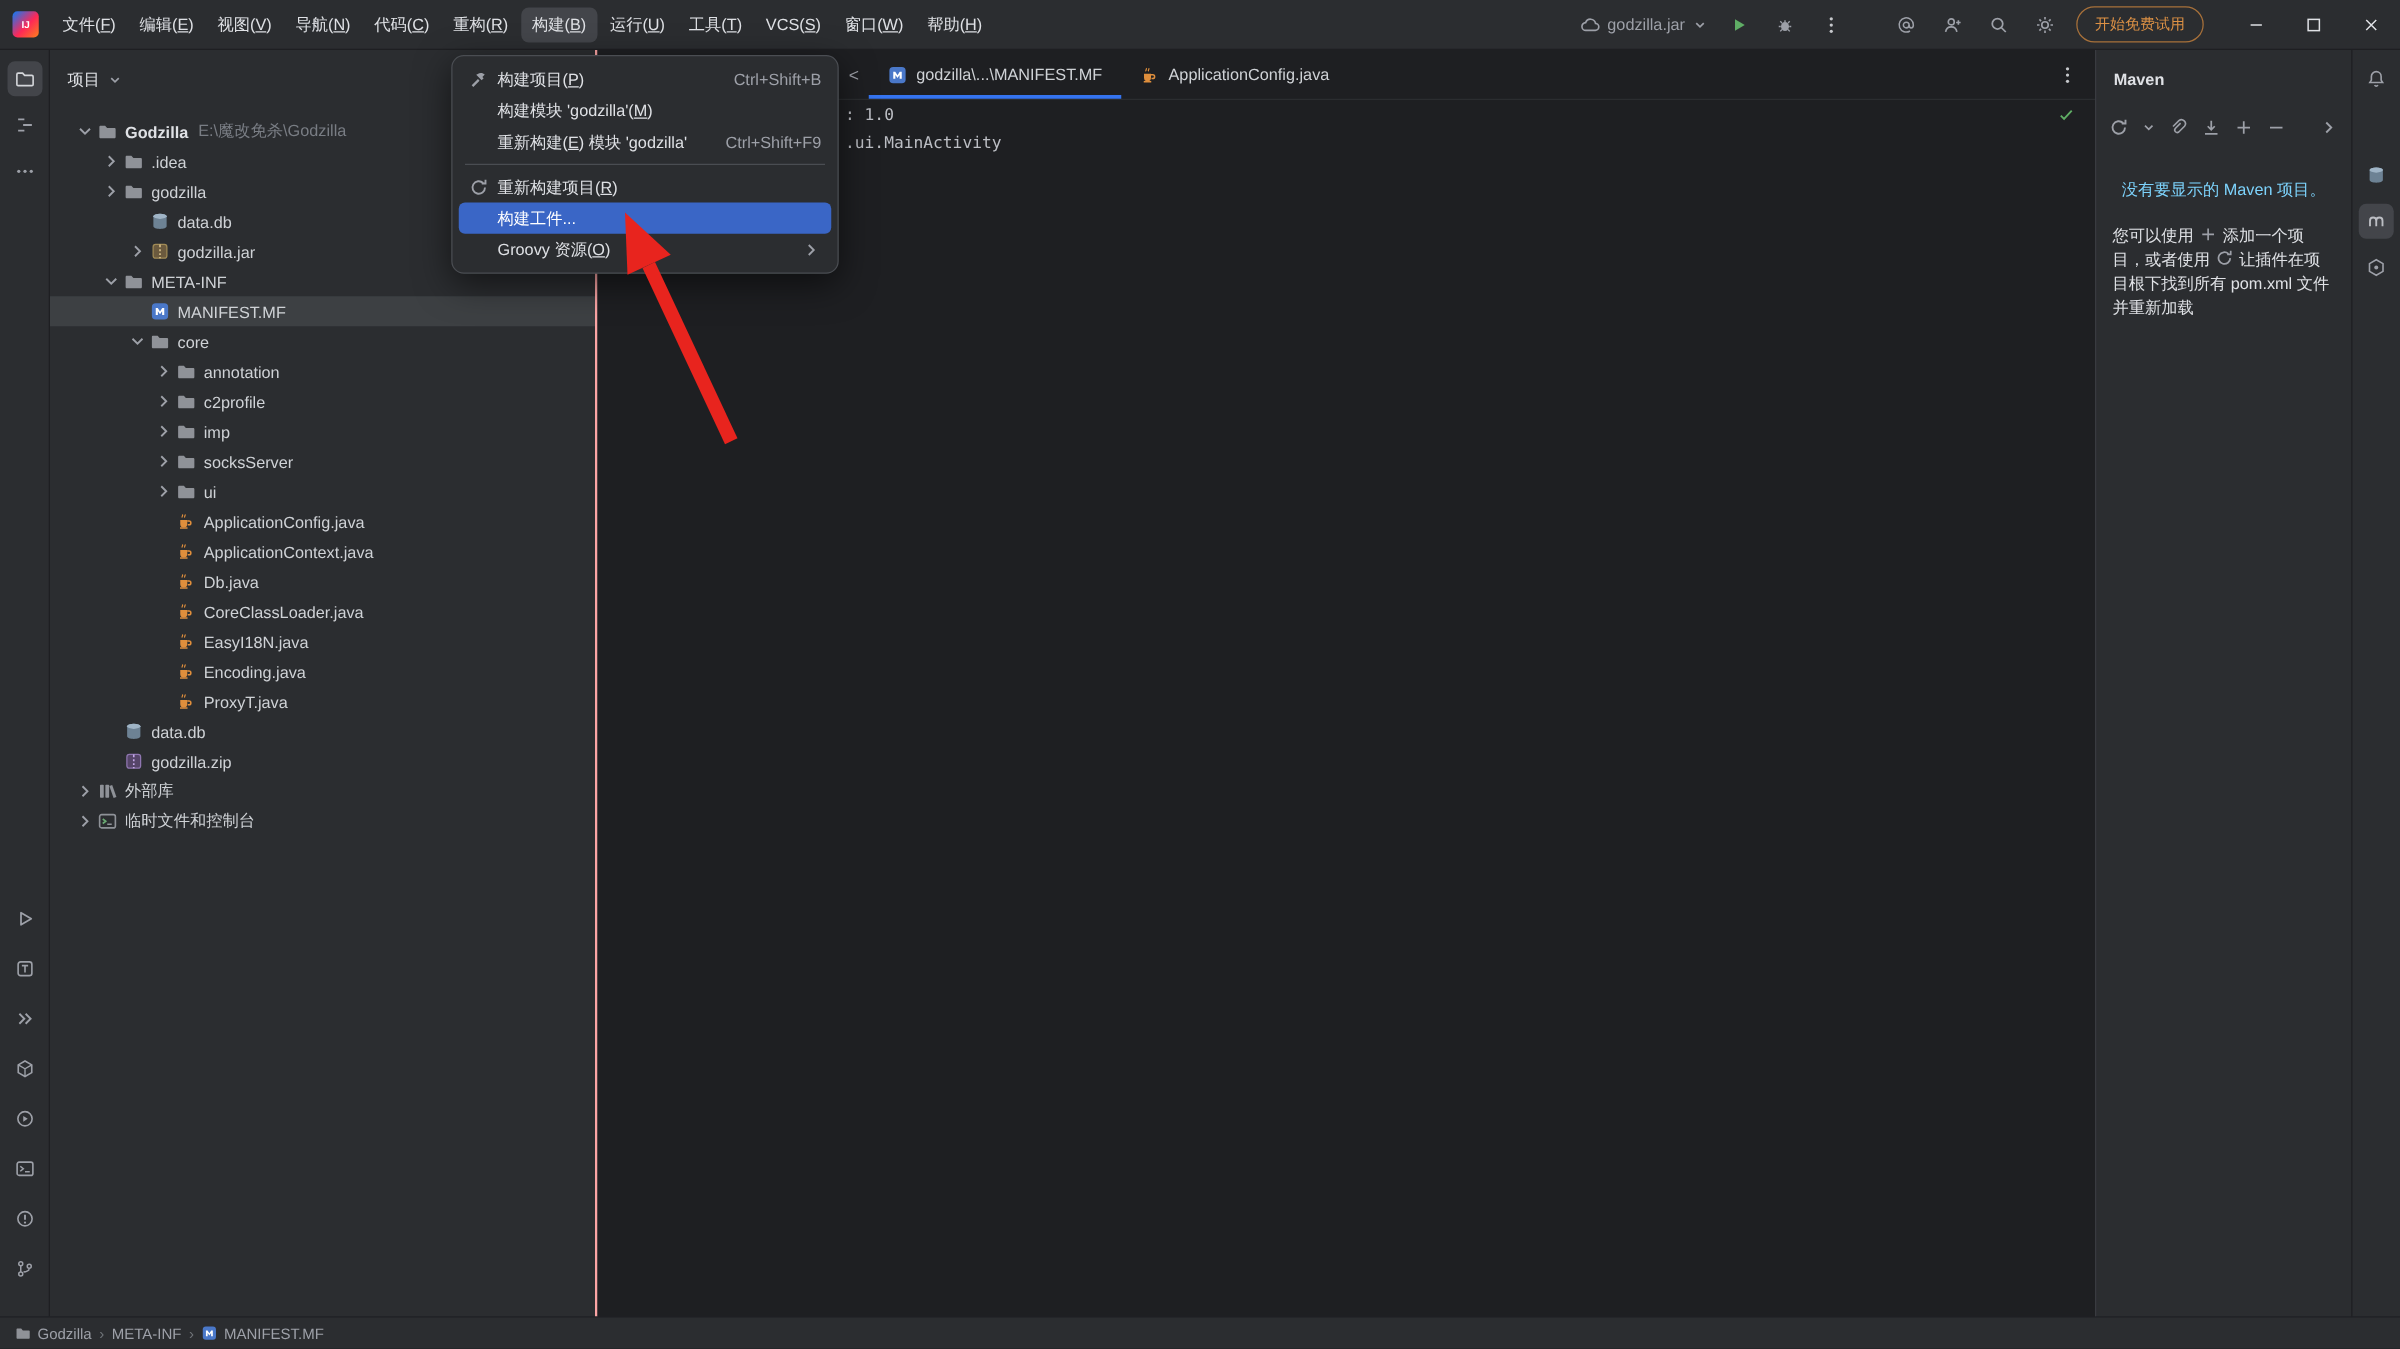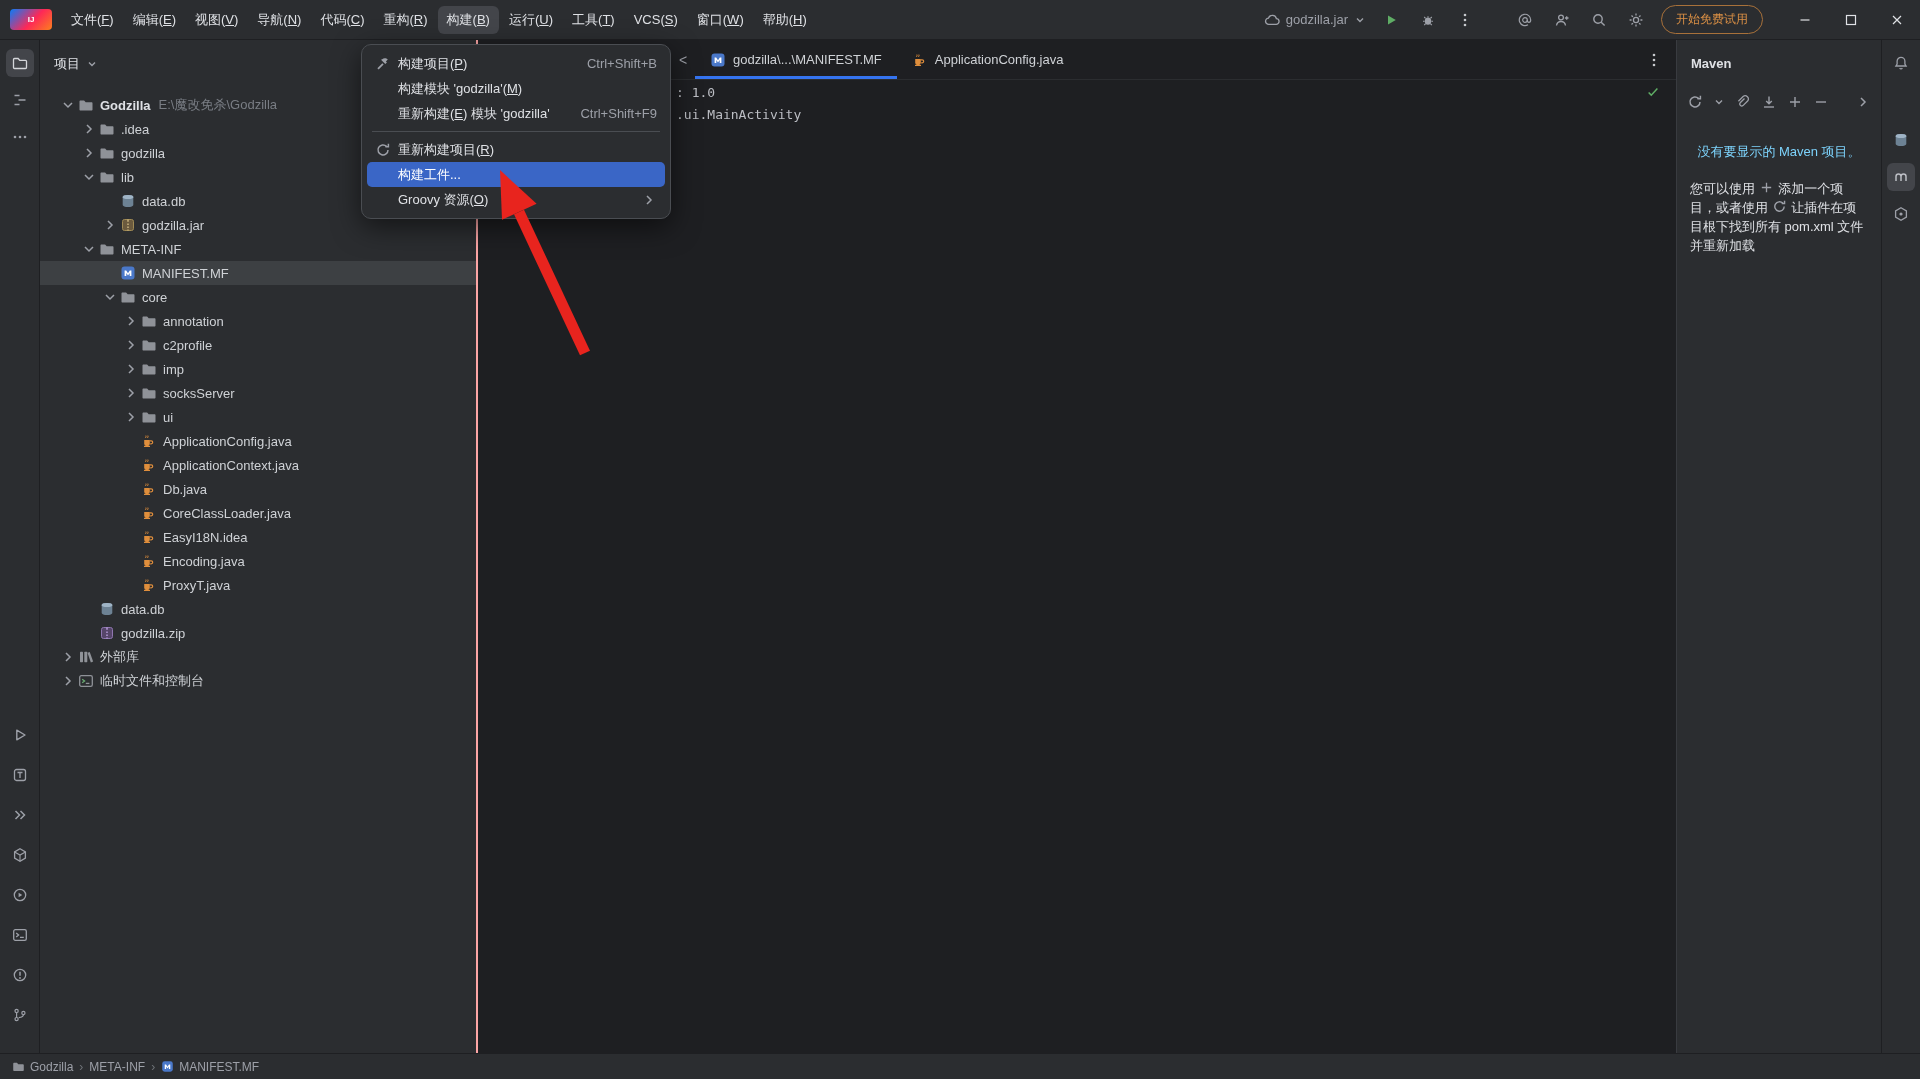--- a/index.html
+++ b/index.html
@@ -7,21 +7,21 @@
     width:1920px;height:1079px;overflow:hidden;position:relative;
     background:#1e1f22;color:#dfe1e5;
     font-family:"Liberation Sans","DejaVu Sans",sans-serif;font-size:13px;
     -webkit-font-smoothing:antialiased;
   }
   *{box-sizing:border-box;}
   .icon svg{display:block;}
 
   
   .titlebar{height:40px;background:#2b2d30;border-bottom:1px solid #1e1f22;display:flex;align-items:center;}
-  .logo{width:42px;height:21px;margin-left:10px;border-radius:4px;flex:none;
+  .logo{width:21px;height:21px;margin-left:10px;border-radius:4px;flex:none;
     background:linear-gradient(135deg,#087cfa 0%,#fe2857 55%,#fc801d 100%);
     display:flex;align-items:center;justify-content:center;font-size:8px;font-weight:bold;color:#fff;}
   .menubar{display:flex;align-items:center;margin-left:10px;gap:1px;}
   .mb-item{padding:5px 9px;border-radius:6px;color:#dfe1e5;cursor:default;white-space:nowrap;}
   .mb-item.open{background:#43454a;}
   .tb-right{margin-left:auto;display:flex;align-items:center;gap:13px;}
   .run-widget{display:flex;align-items:center;gap:6px;color:#9da0a8;}
   .tb-btn{display:flex;align-items:center;justify-content:center;width:24px;height:24px;border-radius:4px;color:#9da0a8;}
   .tb-sep{width:10px;}
   .trial{background:transparent;border:1px solid #a8713a;color:#dd9145;border-radius:15px;
@@ -316,34 +316,20 @@
             </svg>
           </span>
     <span class="ti icon">
             <svg width="16" height="16" viewBox="0 0 16 16" fill="none">
               <path d="M1.5 4.5c0-.6.4-1 1-1h3.6l1.6 1.8h5.8c.6 0 1 .4 1 1v6.2c0 .6-.4 1-1 1h-11c-.6 0-1-.4-1-1z" fill="#8f9298"></path>
             </svg>
           </span>
     <span class="tl">godzilla</span>
 
   </div>
-        <div class="tree-row" style="padding-left:38px">
-    <span class="tw icon">
-            <svg width="16" height="16" viewBox="0 0 16 16" fill="none">
-              <path d="M4 6l4 4 4-4" stroke="#9da0a8" stroke-width="1.5"></path>
-            </svg>
-          </span>
-    <span class="ti icon">
-            <svg width="16" height="16" viewBox="0 0 16 16" fill="none">
-              <path d="M1.5 4.5c0-.6.4-1 1-1h3.6l1.6 1.8h5.8c.6 0 1 .4 1 1v6.2c0 .6-.4 1-1 1h-11c-.6 0-1-.4-1-1z" fill="#8f9298"></path>
-            </svg>
-          </span>
-    <span class="tl">lib</span>
-
-  </div>
         <div class="tree-row" style="padding-left:59px">
     <span class="tw icon"></span>
     <span class="ti icon">
             <svg width="16" height="16" viewBox="0 0 16 16" fill="none">
               <ellipse cx="8" cy="4" rx="5.3" ry="2.1" fill="#8ba0b2"></ellipse>
               <path d="M2.7 4v8c0 1.2 2.4 2.1 5.3 2.1s5.3-.9 5.3-2.1V4" fill="#6d8294"></path>
               <ellipse cx="8" cy="4" rx="5.3" ry="2.1" fill="#9fb4c6"></ellipse>
             </svg>
           </span>
     <span class="tl">data.db</span>
@@ -528,21 +514,21 @@
         <div class="tree-row" style="padding-left:80px">
     <span class="tw icon"></span>
     <span class="ti icon">
             <svg width="16" height="16" viewBox="0 0 16 16" fill="none">
               <path d="M3.2 7h5.6v3.2a2.8 2.8 0 0 1-5.6 0z" fill="#df8e3c"></path>
               <path d="M8.8 7.8h1.4a1.5 1.5 0 0 1 0 3h-1" stroke="#df8e3c" stroke-width="1.2"></path>
               <path d="M4.9 2.6c.9.8-.9 1.6 0 2.4M6.9 2.6c.9.8-.9 1.6 0 2.4" stroke="#df8e3c"></path>
               <path d="M3 13.4h6" stroke="#df8e3c" stroke-width="1.2"></path>
             </svg>
           </span>
-    <span class="tl">EasyI18N.idea</span>
+    <span class="tl">EasyI18N.java</span>
 
   </div>
         <div class="tree-row" style="padding-left:80px">
     <span class="tw icon"></span>
     <span class="ti icon">
             <svg width="16" height="16" viewBox="0 0 16 16" fill="none">
               <path d="M3.2 7h5.6v3.2a2.8 2.8 0 0 1-5.6 0z" fill="#df8e3c"></path>
               <path d="M8.8 7.8h1.4a1.5 1.5 0 0 1 0 3h-1" stroke="#df8e3c" stroke-width="1.2"></path>
               <path d="M4.9 2.6c.9.8-.9 1.6 0 2.4M6.9 2.6c.9.8-.9 1.6 0 2.4" stroke="#df8e3c"></path>
               <path d="M3 13.4h6" stroke="#df8e3c" stroke-width="1.2"></path>

